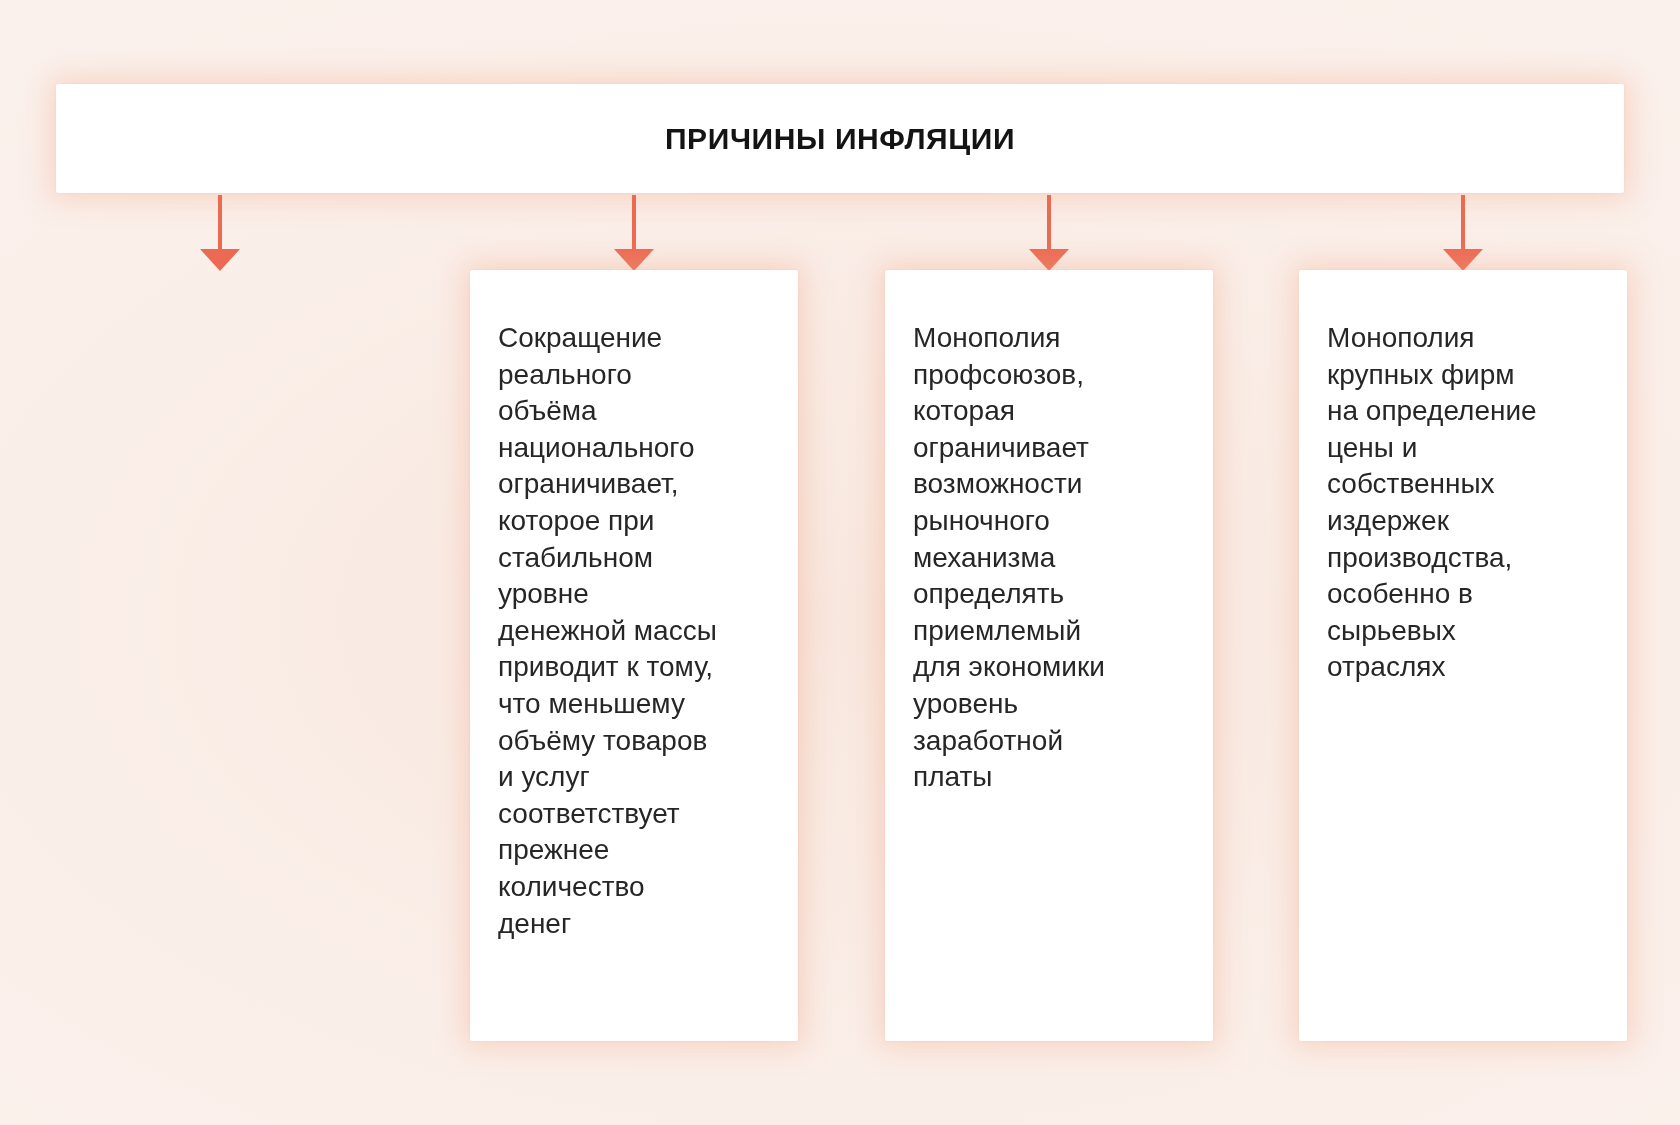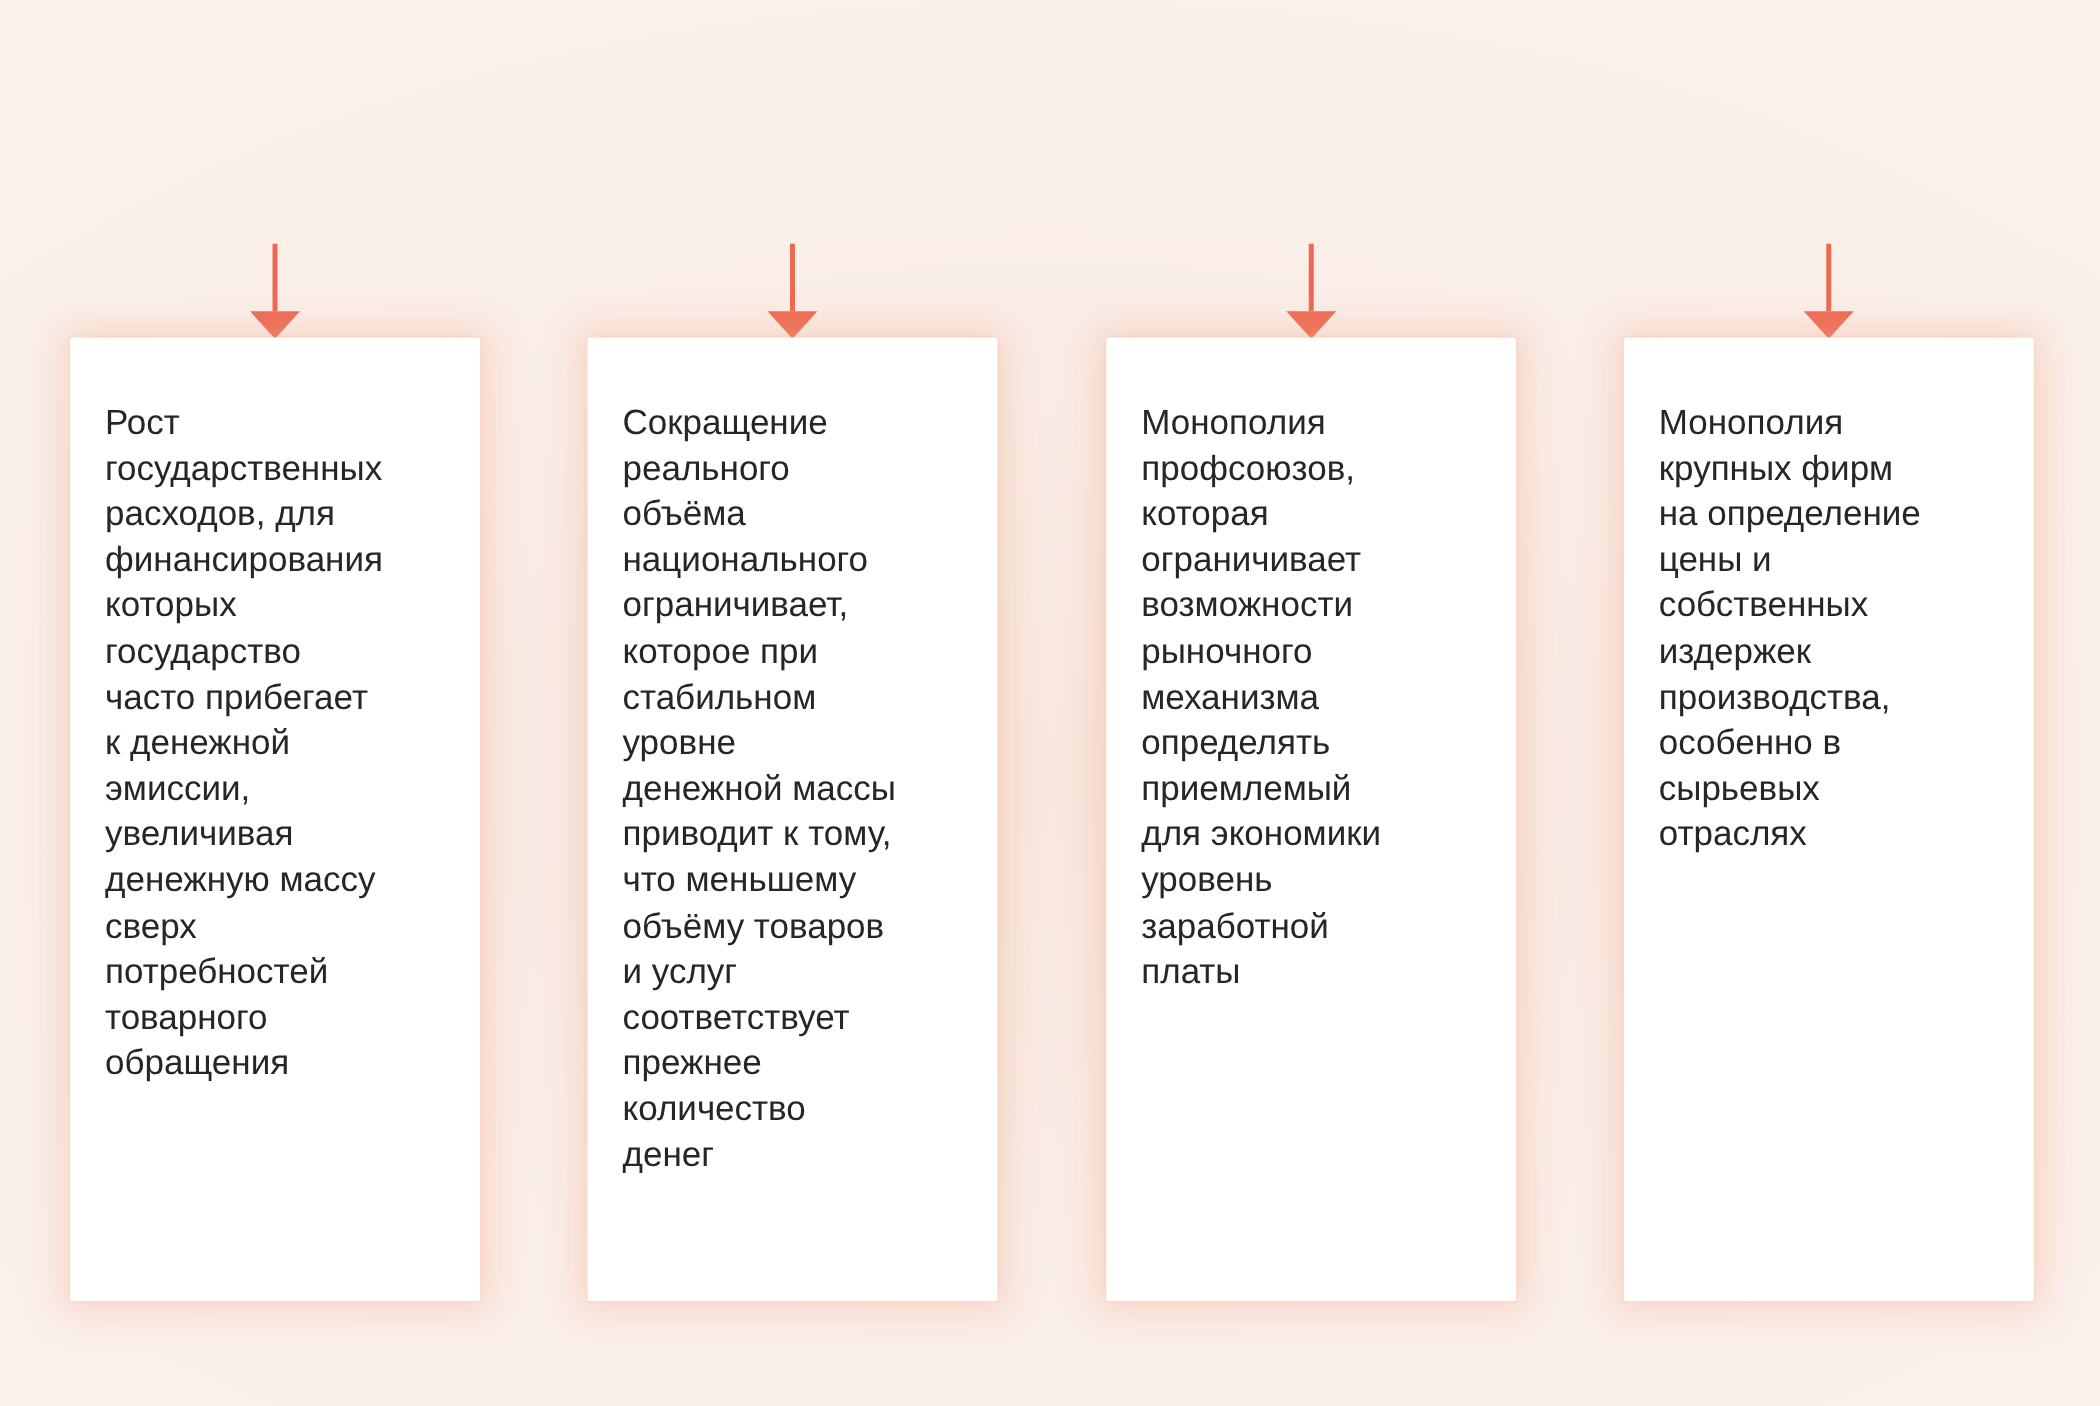--- a/index.html
+++ b/index.html
@@ -58,55 +58,41 @@
     color:#262626;
     white-space:pre-line;
   }
   .c1{left:56px} .c2{left:470px} .c3{left:885px} .c4{left:1299px}
 </style>
 </head>
 <body>
 
 <div class="stage">
 
+  <div class="title-box">
+    <h1>ПРИЧИНЫ ИНФЛЯЦИИ</h1>
+  </div>
 
   <div class="arrow a1">
     <div class="shaft"></div>
     <div class="head"></div>
   </div>
   <div class="arrow a2">
     <div class="shaft"></div>
     <div class="head"></div>
   </div>
   <div class="arrow a3">
     <div class="shaft"></div>
     <div class="head"></div>
   </div>
   <div class="arrow a4">
     <div class="shaft"></div>
     <div class="head"></div>
   </div>
 
-  <div class="card c1">
-    <p>Рост
-государственных
-расходов, для
-финансирования
-которых
-государство
-часто прибегает
-к денежной
-эмиссии,
-увеличивая
-денежную массу
-сверх
-потребностей
-товарного
-обращения</p>
-  </div>
   <div class="card c2">
     <p>Сокращение
 реального
 объёма
 национального
 ограничивает,
 которое при
 стабильном
 уровне
 денежной массы

